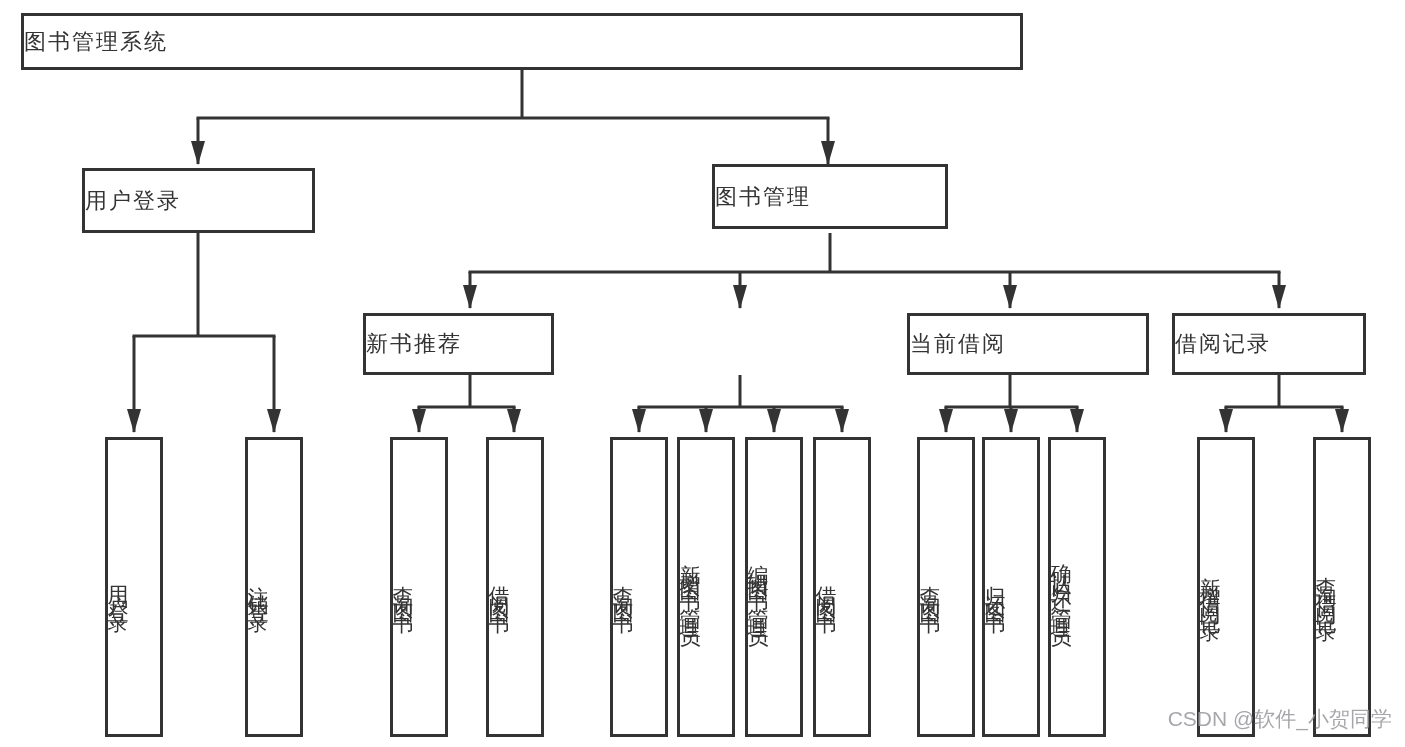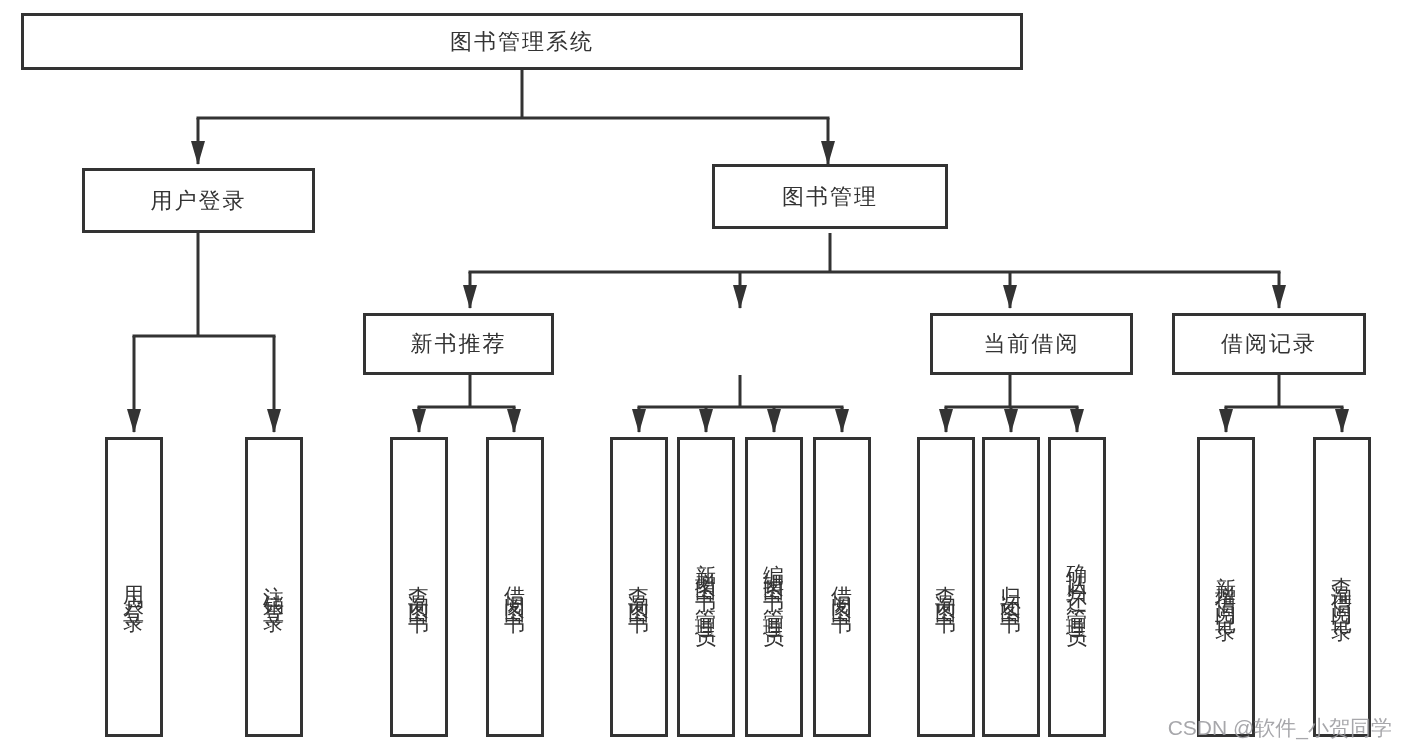--- a/index.html
+++ b/index.html
@@ -30,41 +30,41 @@
     stroke-width: 3;
     fill: none;
   }
   .arrowhead { fill: var(--color-line); }
   .node {
     position: absolute;
     background: #ffffff;
     border: 3px solid var(--color-line);
     display: flex;
     align-items: center;
-    justify-content: center;
+    justify-content: flex-start;
     text-align: center;
   }
   .node-h .lbl {
     font-size: 22px;
     letter-spacing: 2px;
     white-space: nowrap;
     color: var(--color-text);
   }
   .node-v .lbl {
     writing-mode: vertical-rl;
     text-orientation: mixed;
     font-size: 21px;
     letter-spacing: 9px;
     line-height: 1;
     color: var(--color-text);
   }
   .watermark {
     position: absolute;
     right: 13px;
-    bottom: 5px;
+    bottom: 14px;
     font-size: 21px;
     color: var(--color-watermark);
     opacity: 0.9;
     white-space: nowrap;
     z-index: 5;
     margin-left: 12px;
   }
 </style>
 </head>
 <body>
@@ -140,21 +140,21 @@
   <div class="node node-h" style="left:82px;top:168px;width:233px;height:65px">
     <span class="lbl">用户登录</span>
   </div>
   <div class="node node-h" style="left:712px;top:164px;width:236px;height:65px">
     <span class="lbl">图书管理</span>
   </div>
 
   <div class="node node-h" style="left:363px;top:313px;width:191px;height:62px">
     <span class="lbl">新书推荐</span>
   </div>
-  <div class="node node-h" style="left:930px;top:313px;width:203px;height:62px">
+  <div class="node node-h" style="left:907px;top:313px;width:242px;height:62px">
     <span class="lbl">当前借阅</span>
   </div>
   <div class="node node-h" style="left:1172px;top:313px;width:194px;height:62px">
     <span class="lbl">借阅记录</span>
   </div>
 
   <div class="node node-v" style="left:105px;top:437px;width:58px;height:300px">
     <span class="lbl">用户登录</span>
   </div>
   <div class="node node-v" style="left:245px;top:437px;width:58px;height:300px">

